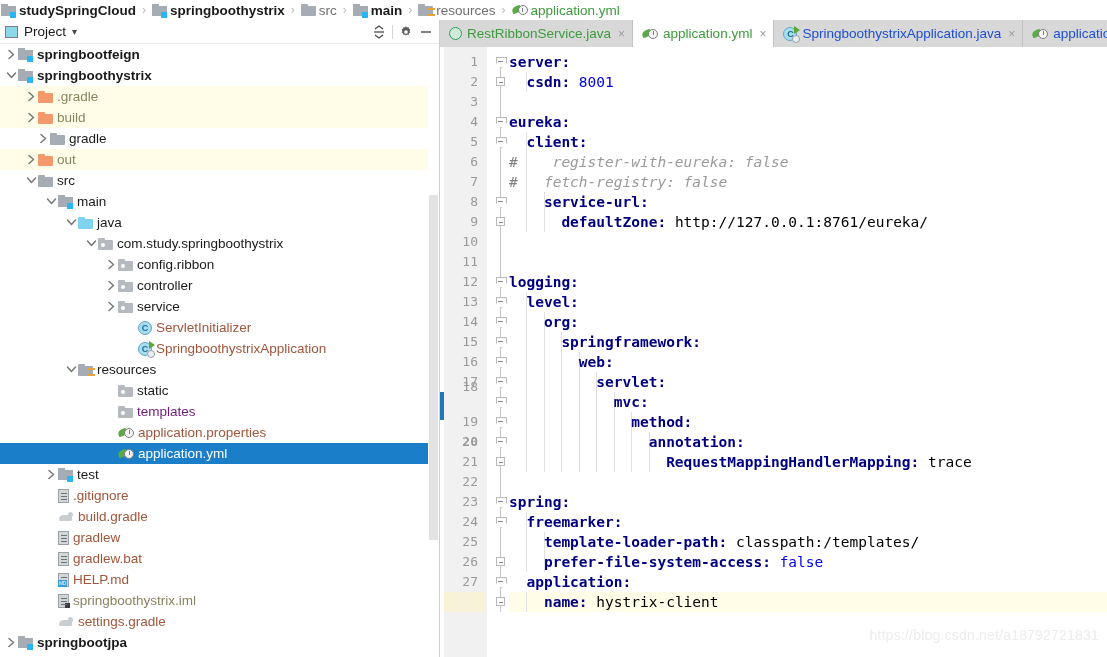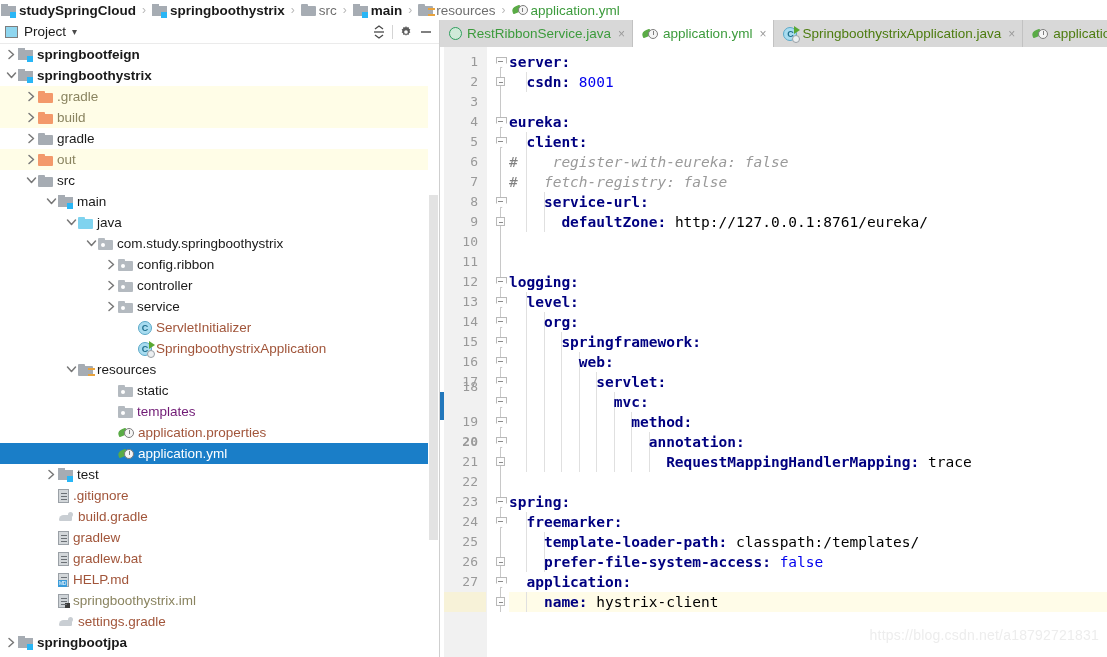--- a/index.html
+++ b/index.html
@@ -213,21 +213,21 @@
     background: #d8d8d8;
     border-right: 1px solid #c2c2c2;
     white-space: nowrap;
   }
   .tab.active { background: #ffffff; border-right: 1px solid #c2c2c2; }
   .tab .tlabel { margin-left: 5px; }
   .tab .tclose {
     margin-left: 7px; color: #9a9a9a; font-size: 12px; line-height: 1;
   }
   .tab.java .tlabel { color: #3c9b3c; }
-  .tab.javared .tlabel { color: #4d7c0f; }
+  .tab.javared .tlabel { color: #1d4ed8; }
   .tab.yml .tlabel { color: #3c9b3c; }
   .tab-iface {
     width: 13px; height: 13px; border-radius: 50%;
     background: #cfead9; border: 1.5px solid #2f9e5e;
   }
 
   
   #editor {
     position: absolute; left: 440px; top: 47px; width: 667px; height: 610px;
     background: #ffffff;
@@ -463,21 +463,21 @@
             <path d="M2 1.5 L6.5 5.5 L2 9.5" fill="none" stroke="#777" stroke-width="1.5" stroke-linecap="round" stroke-linejoin="round"></path>
           </svg>
         </span>
         <span class="ic">
           <span class="folder orange">
             <i></i>
           </span>
         </span>
         <span class="label" style="color: rgb(138, 132, 96);">build</span>
       </div>
-      <div class="row" style="padding-left: 24px;">
+      <div class="row" style="padding-left: 36px;">
         <span class="twisty">
           <svg width="9" height="11" viewBox="0 0 9 11">
             <path d="M2 1.5 L6.5 5.5 L2 9.5" fill="none" stroke="#777" stroke-width="1.5" stroke-linecap="round" stroke-linejoin="round"></path>
           </svg>
         </span>
         <span class="ic">
           <span class="folder">
             <i></i>
           </span>
         </span>

